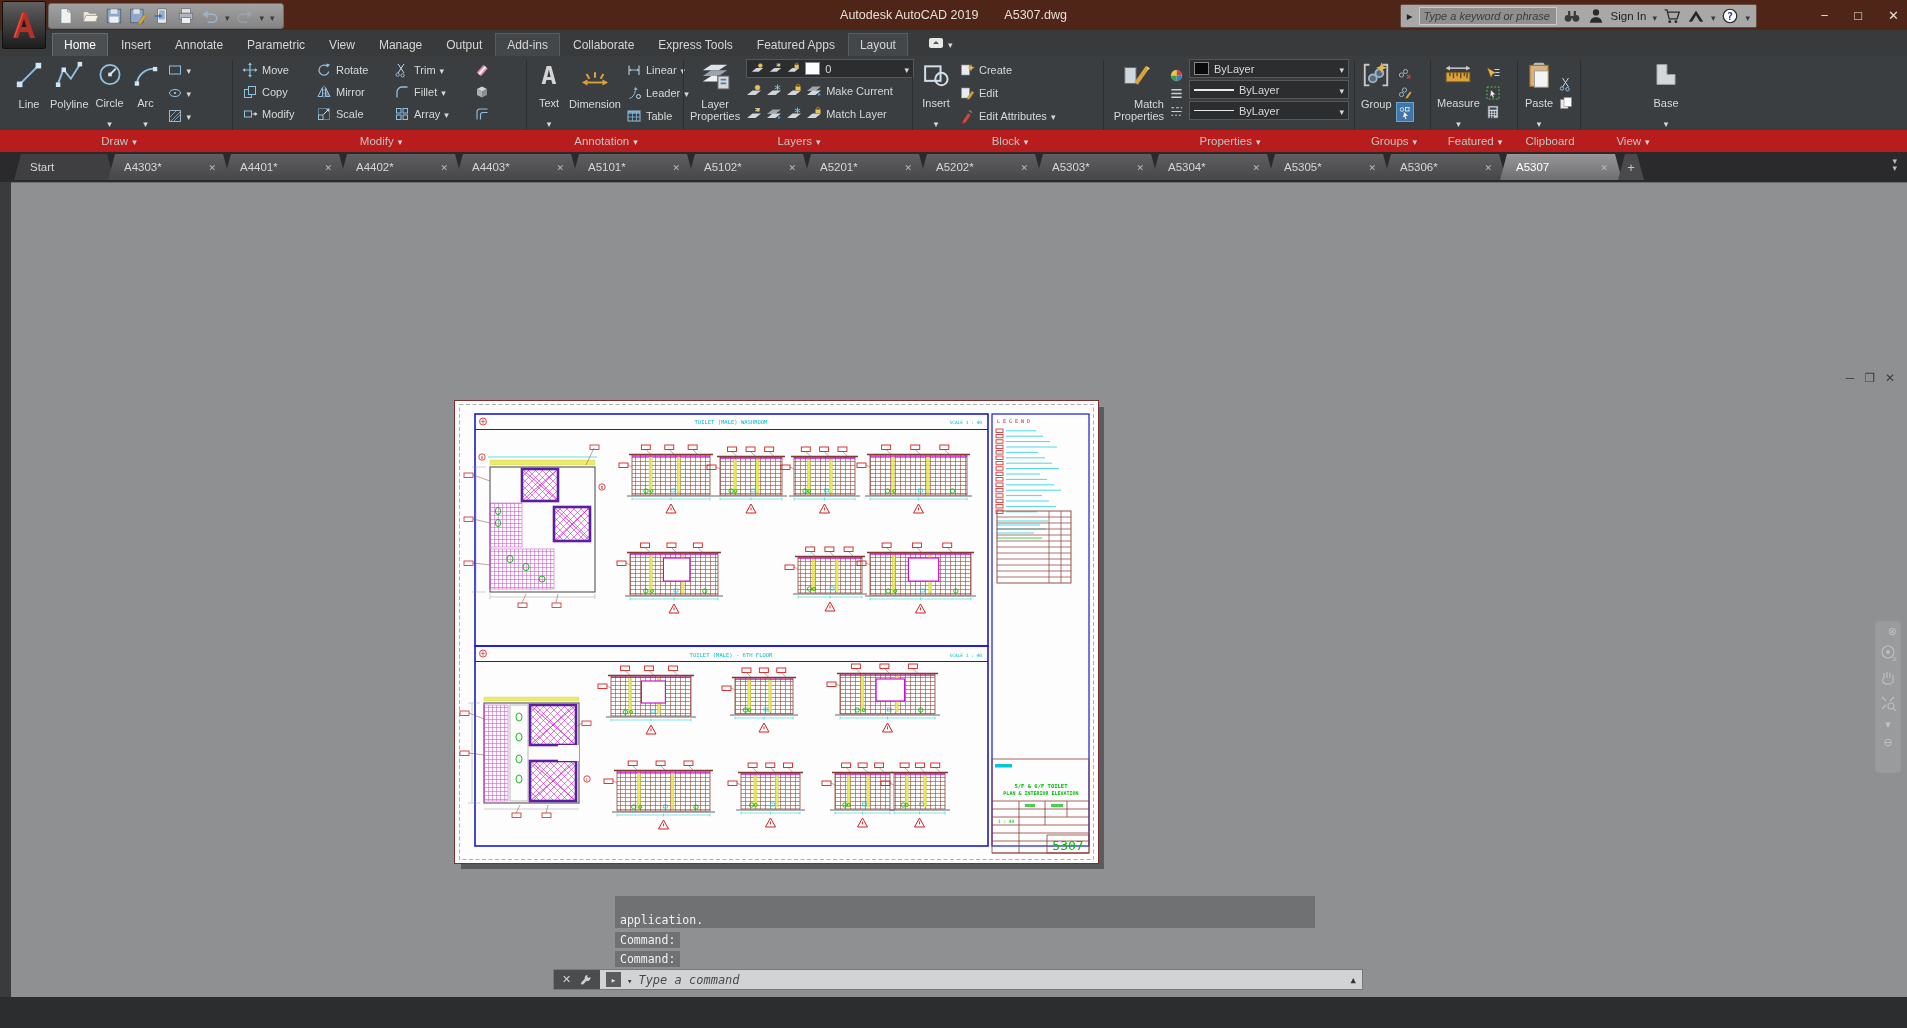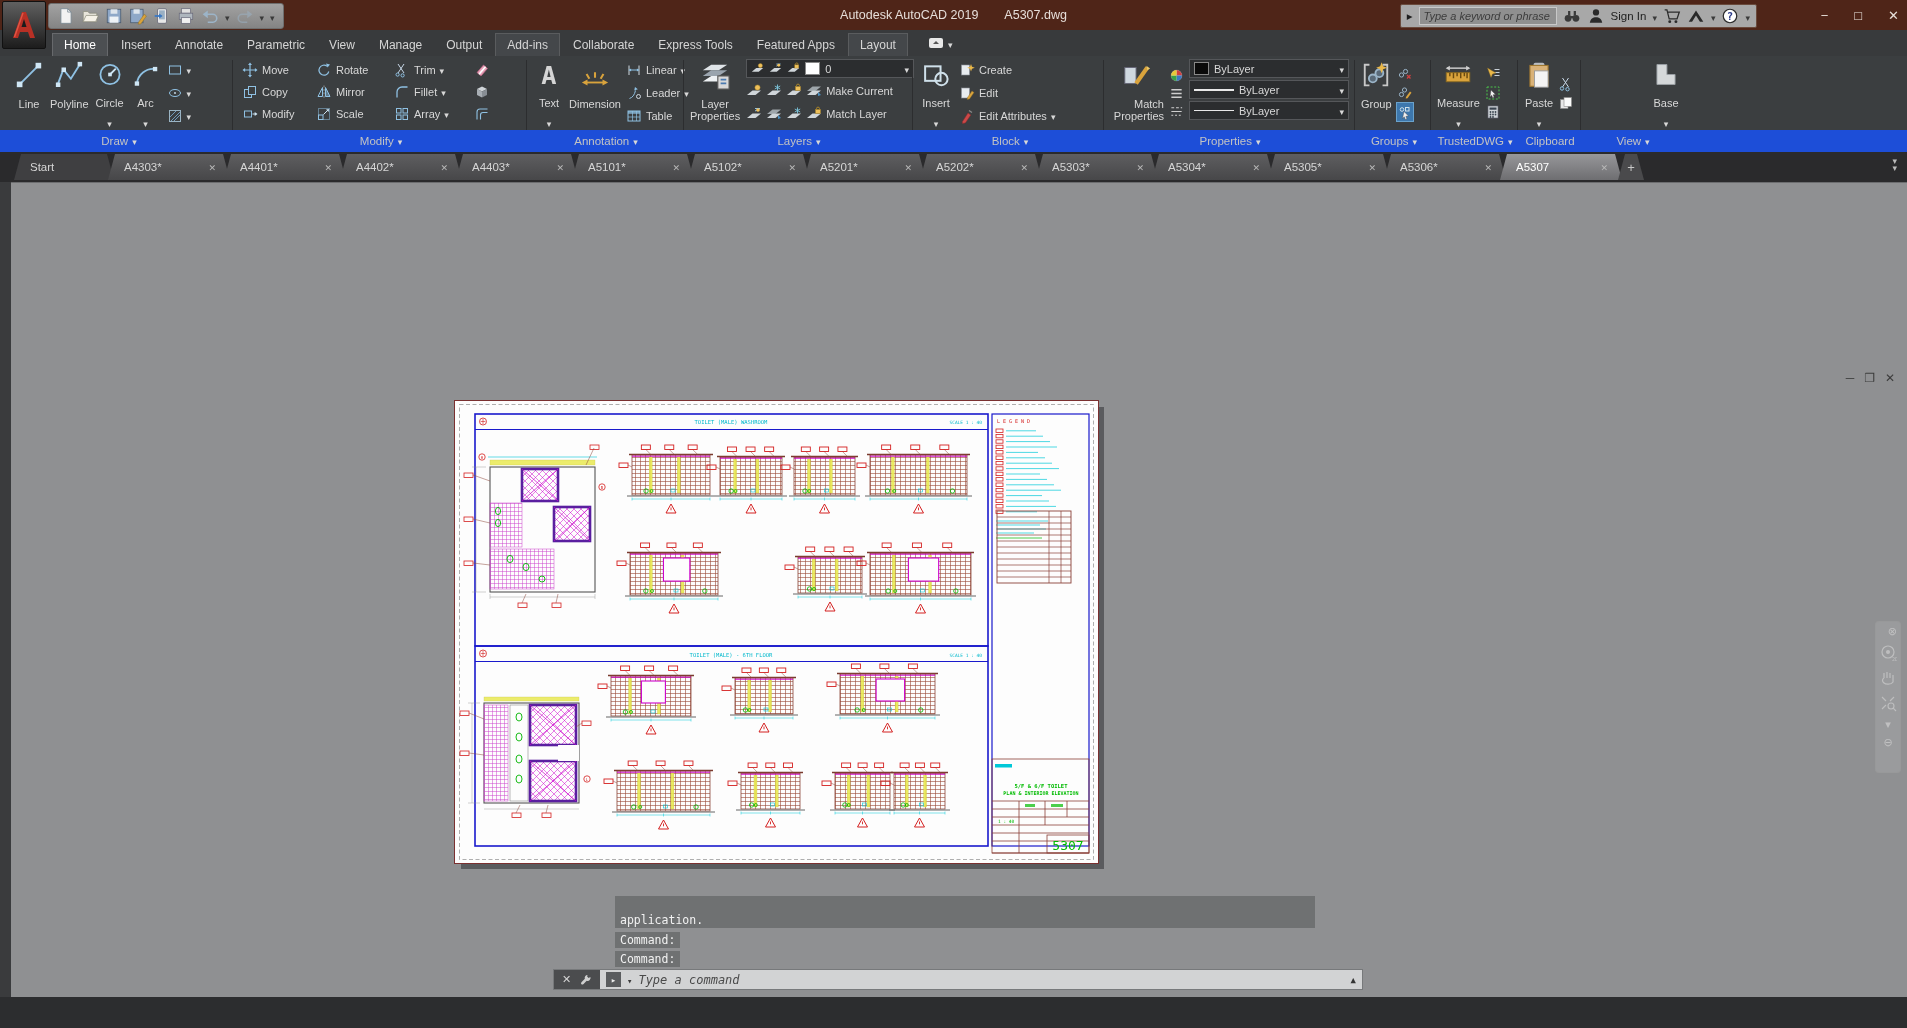--- a/index.html
+++ b/index.html
@@ -27,21 +27,21 @@
   #winbtns{right:8px;top:0;height:30px;display:flex;align-items:center;gap:26px;color:#e8e0da;font-size:13px;}
   .winbtn{cursor:default;}
   
   #ribbon-tabs-row{left:0;top:30px;width:1907px;height:26px;background:#383a3c;
     display:flex;align-items:flex-end;padding-left:52px;box-sizing:border-box;gap:2px;}
   .rtab{padding:4px 11px;font-size:12px;color:#d5d5d5;margin-bottom:0;}
   .rtab.active{background:#4c4f52;border:1px solid #67696c;border-bottom:none;color:#fff;}
   .rtab.boxed{background:#44474a;border:1px solid #5a5c5e;border-bottom:none;}
   #ribbon-collapse{display:flex;align-items:center;gap:4px;margin-left:18px;margin-bottom:4px;}
   #ribbon-body{left:0;top:56px;width:1907px;height:74px;background:#3b3e40;}
-  #panel-labels{left:0;top:130px;width:1907px;height:22px;background:#1d4ed8;border-bottom:1px solid #2a2b2d;}
+  #panel-labels{left:0;top:130px;width:1907px;height:22px;background:#b91c1c;border-bottom:1px solid #2a2b2d;}
   .plabel{position:absolute;top:0;height:22px;display:flex;align-items:center;justify-content:center;
     gap:4px;color:#c3c3c3;font-size:11.5px;}
   .panel{position:absolute;top:0;height:74px;box-sizing:border-box;}
   .pdiv{position:absolute;top:4px;height:140px;width:1px;background:#2c2d2f;}
   .bigbtn{display:flex;flex-direction:column;align-items:center;justify-content:flex-start;
     gap:8px;color:#d8d8d8;font-size:11px;padding-top:4px;text-align:center;line-height:12px;}
   .bigbtn svg{width:30px;height:30px;}
   .smbtn{display:flex;align-items:center;gap:4px;color:#d8d8d8;font-size:11px;height:21px;}
   .smbtn svg{width:16px;height:16px;}
   .minicol{display:flex;flex-direction:column;gap:2px;justify-content:center;}
@@ -972,21 +972,21 @@
       </div>
     <div class="plabel" style="left:1108px;width:244px;">
         <span>Properties</span>
         <span class="caret lt"></span>
       </div>
     <div class="plabel" style="left:1359px;width:70px;">
         <span>Groups</span>
         <span class="caret lt"></span>
       </div>
     <div class="plabel" style="left:1435px;width:80px;">
-        <span>TrustedDWG</span>
+        <span>Featured</span>
         <span class="caret lt"></span>
       </div>
     <div class="plabel" style="left:1522px;width:56px;">
         <span>Clipboard</span>
       </div>
     <div class="plabel" style="left:1585px;width:96px;">
         <span>View</span>
         <span class="caret lt"></span>
       </div>
   </div>

